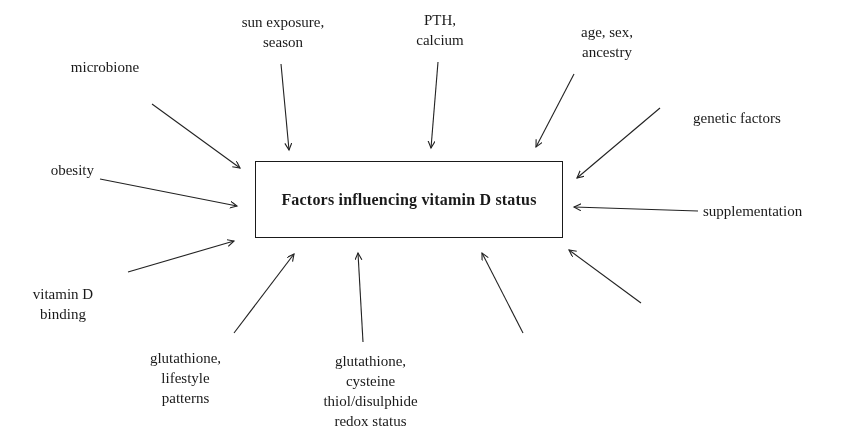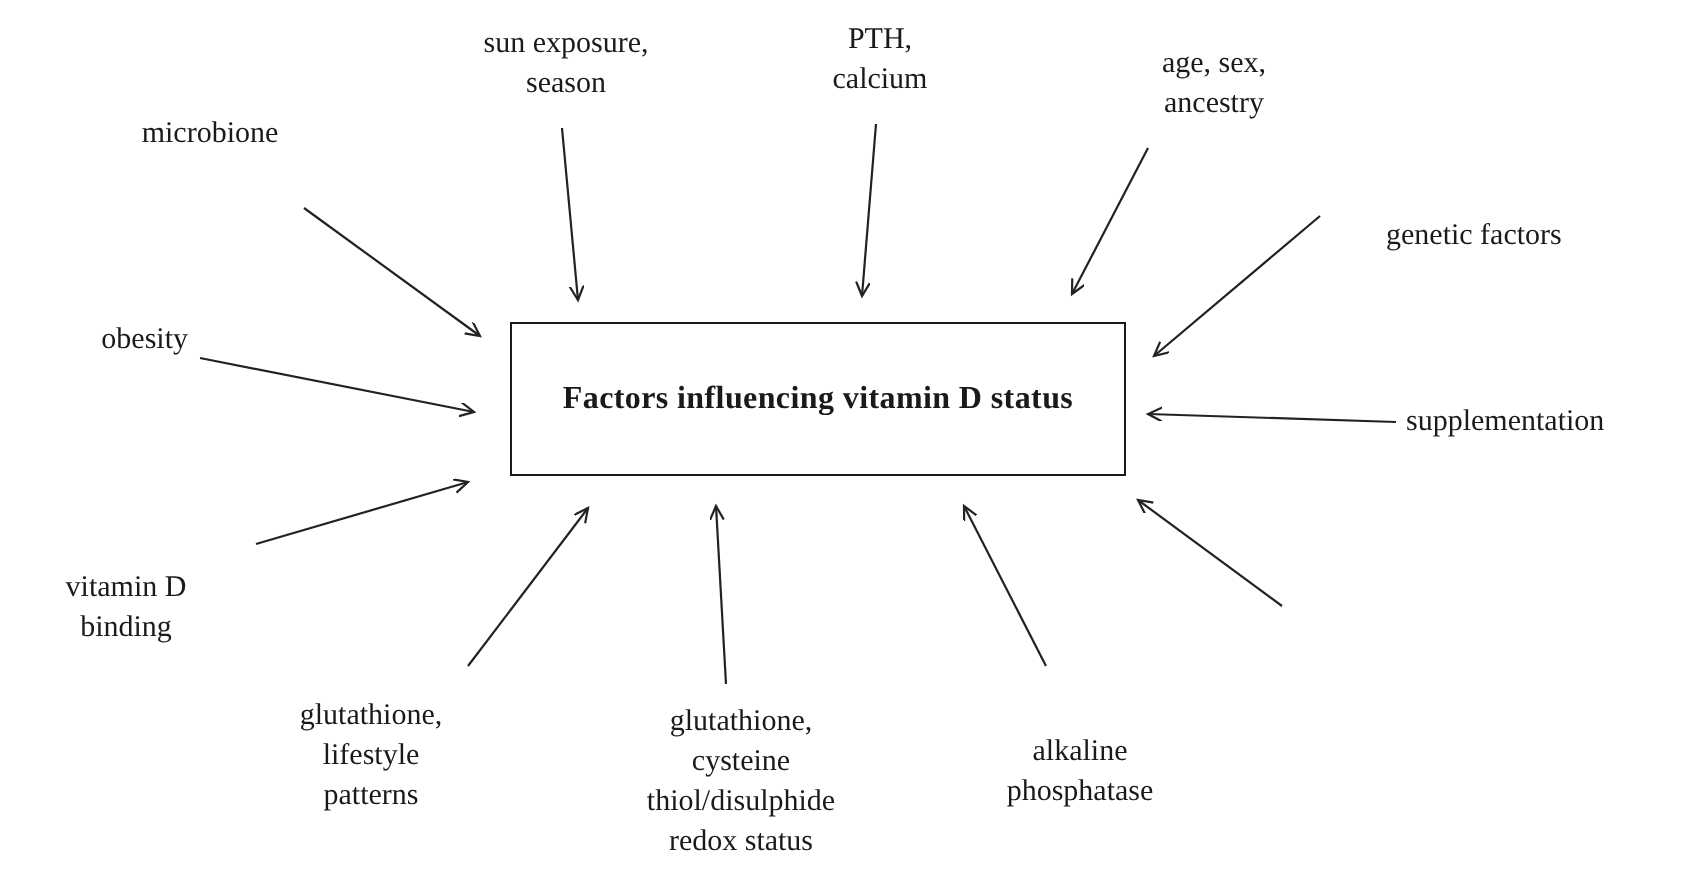--- a/index.html
+++ b/index.html
@@ -85,22 +85,20 @@
 
   <div class="factor f-sun">sun exposure,
 season</div>
   <div class="factor f-microbione">microbione</div>
   <div class="factor f-pth">PTH,
 calcium</div>
   <div class="factor f-age">age, sex,
 ancestry</div>
   <div class="factor f-genetic">genetic factors</div>
   <div class="factor f-suppl">supplementation</div>
-  <div class="factor f-alk">alkaline
-phosphatase</div>
   <div class="factor f-glut">glutathione,
 cysteine
 thiol/disulphide
 redox status</div>
   <div class="factor f-nutr">glutathione,
 lifestyle
 patterns</div>
   <div class="factor f-vitd">vitamin D
 binding
 protein</div>

